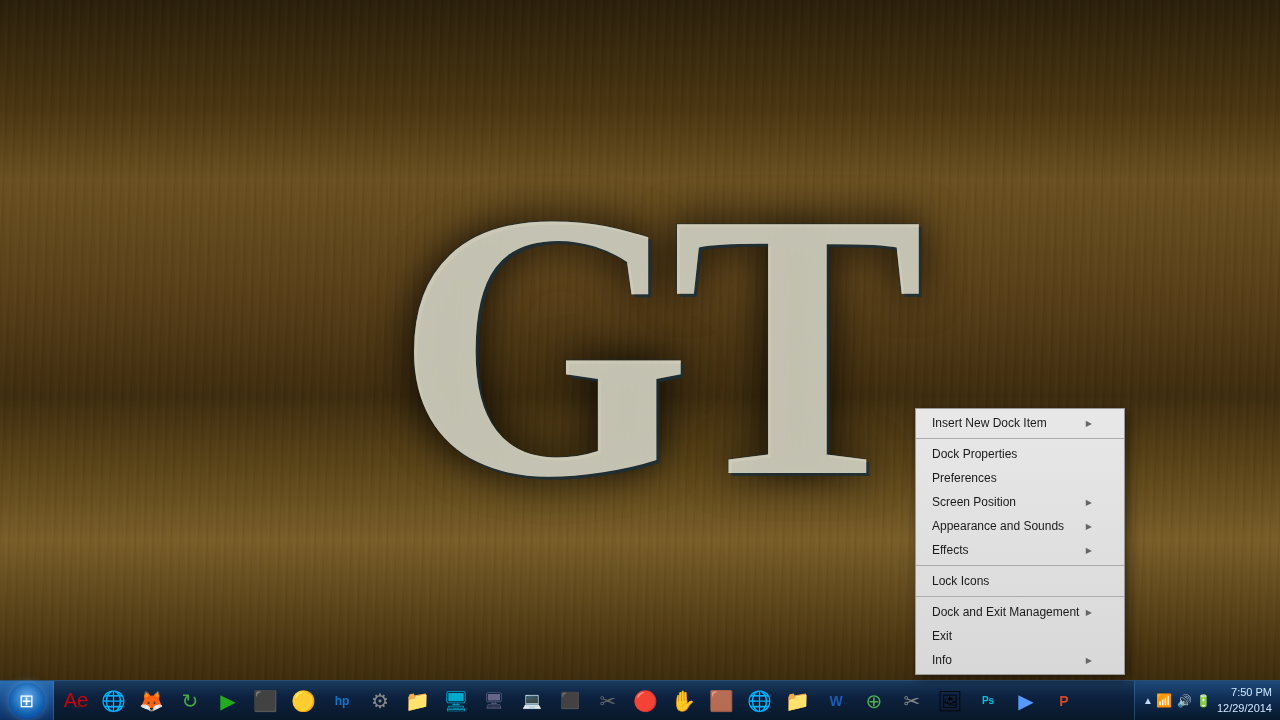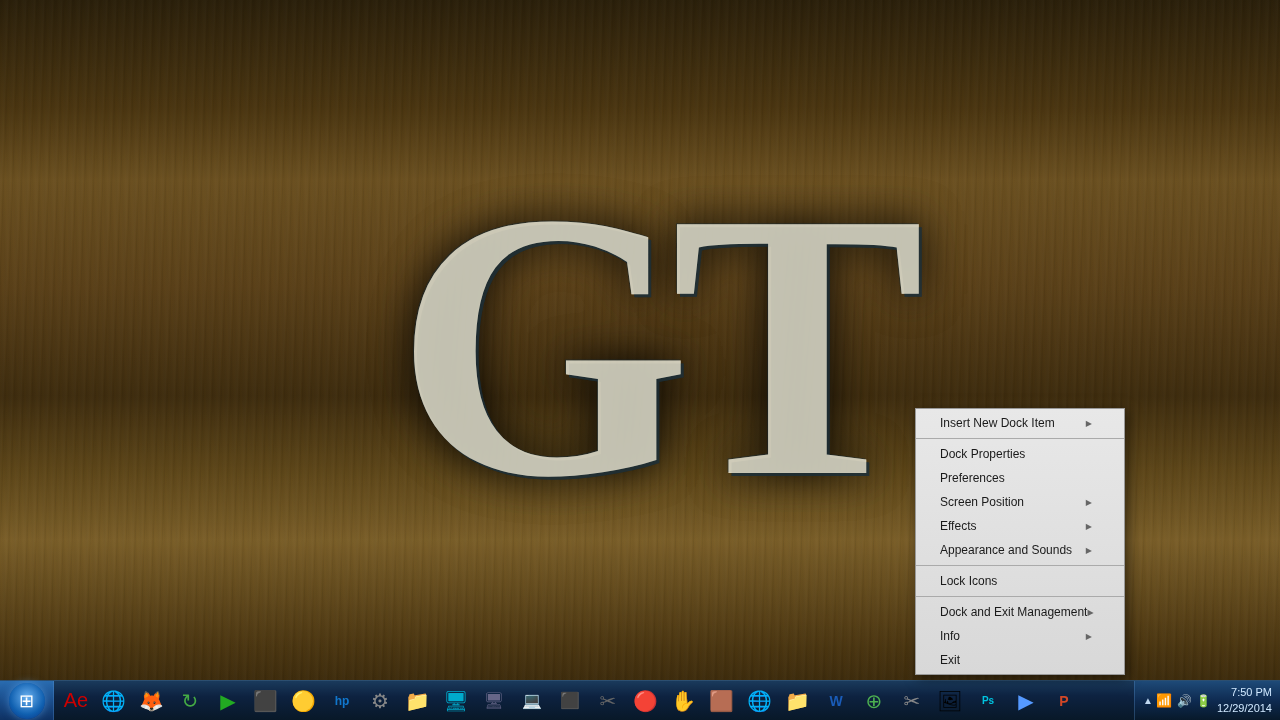--- a/index.html
+++ b/index.html
@@ -199,21 +199,20 @@
 
     .menu-item {
       display: flex;
       align-items: center;
       justify-content: space-between;
       padding: 5px 32px 5px 16px;
       font-size: 12px;
       color: #1a1a1a;
       cursor: pointer;
       white-space: nowrap;
-      margin-left: 8px;
     }
 
     .menu-item.has-submenu::after {
       content: '▶';
       font-size: 8px;
       color: #666;
     }
 
     .menu-separator {
       height: 1px;
@@ -257,38 +256,38 @@
     <div class="menu-item">
       <span>Dock Properties</span>
     </div>
     <div class="menu-item">
       <span>Preferences</span>
     </div>
     <div class="menu-item has-submenu">
       <span>Screen Position</span>
     </div>
     <div class="menu-item has-submenu">
+      <span>Appearance and Sounds</span>
+    </div>
+    <div class="menu-item has-submenu">
       <span>Effects</span>
-    </div>
-    <div class="menu-item has-submenu">
-      <span>Appearance and Sounds</span>
     </div>
     <div class="menu-separator"></div>
     <div class="menu-item">
       <span>Lock Icons</span>
     </div>
     <div class="menu-separator"></div>
     <div class="menu-item has-submenu">
       <span>Dock and Exit Management</span>
     </div>
-    <div class="menu-item has-submenu">
-      <span>Info</span>
-    </div>
     <div class="menu-item">
       <span>Exit</span>
+    </div>
+    <div class="menu-item has-submenu">
+      <span>Info</span>
     </div>
   </div>
 
   <div id="taskbar">
 
     <div class="start-button">
       <div class="start-orb">
         <span class="start-windows-icon">⊞</span>
       </div>
     </div>

